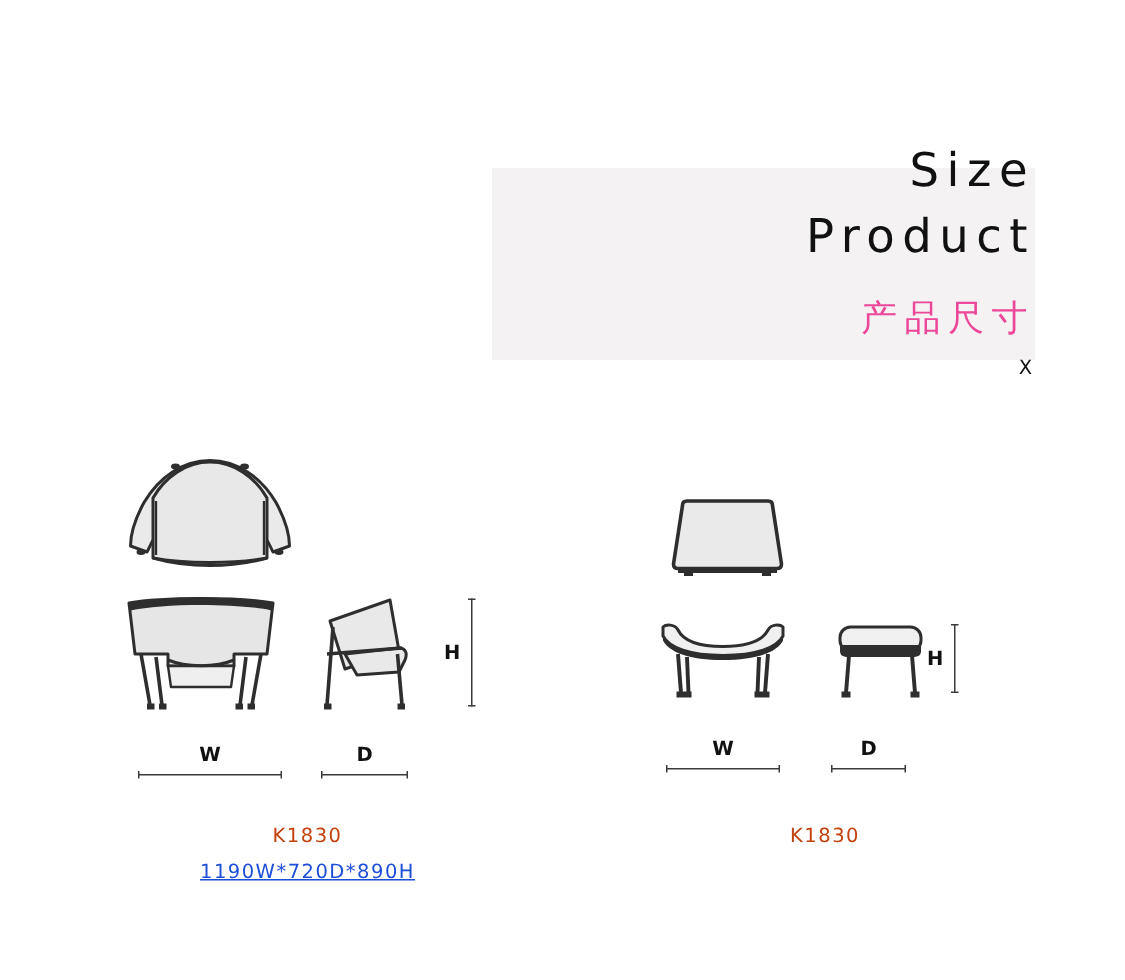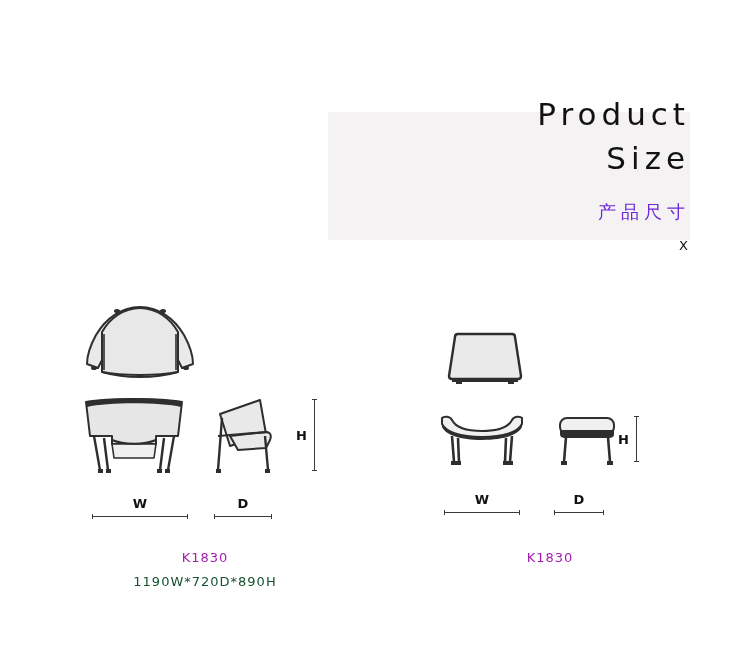--- a/index.html
+++ b/index.html
@@ -35,23 +35,23 @@
   .title-line {
     font-size: 31px;
     font-weight: 400;
     letter-spacing: 5px;
     color: #111111;
     line-height: 44px;
     white-space: nowrap;
     padding-right: 2px;
   }
   .subtitle-cn {
-    font-size: 18px;
+    font-size: 24px;
     letter-spacing: 5px;
-    color: #6d28d9;
+    color: #ec4899;
     line-height: 40px;
     margin-top: 12px;
     white-space: nowrap;
     padding-right: 2px;
   }
   .subtitle-x {
     font-size: 13px;
     color: #111111;
     line-height: 20px;
     margin-top: 4px;
@@ -140,39 +140,40 @@
   .dim-wd-line::after  { right: 0; }
 
   
   .caption {
     position: absolute;
     text-align: center;
     width: 100%;
   }
   .caption-model {
     font-size: 13px;
-    color: #a21caf;
+    color: #c2410c;
     letter-spacing: 1px;
     line-height: 24px;
   }
   .caption-dims {
     font-size: 13px;
-    color: #14532d;
+    color: #1d4ed8;
     letter-spacing: 1px;
     line-height: 24px;
+    text-decoration: underline;
   }
 </style>
 </head>
 <body>
 
 <div class="header-band"></div>
 
 <div class="header-text">
+  <div class="title-line">Size</div>
   <div class="title-line">Product</div>
-  <div class="title-line">Size</div>
   <div class="subtitle-cn">产品尺寸</div>
   <div class="subtitle-x">X</div>
 </div>
 
 <div class="product-group group-left">
 
   <div class="views">
 
     <div class="view-top" style="left:12px; top:2px;">
       <svg class="svg-view" width="116" height="82" viewBox="0 0 116 82">

